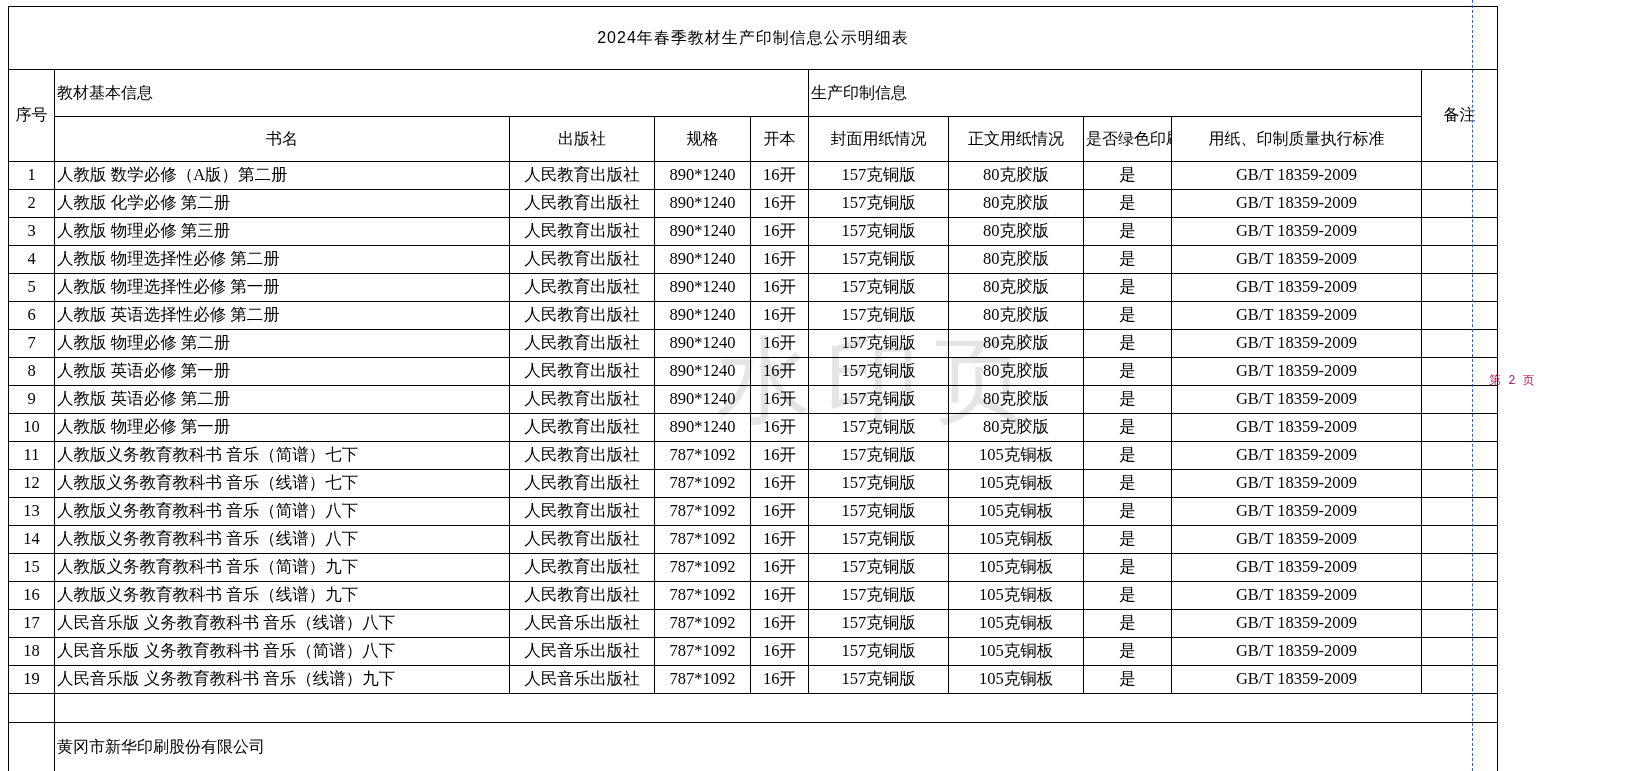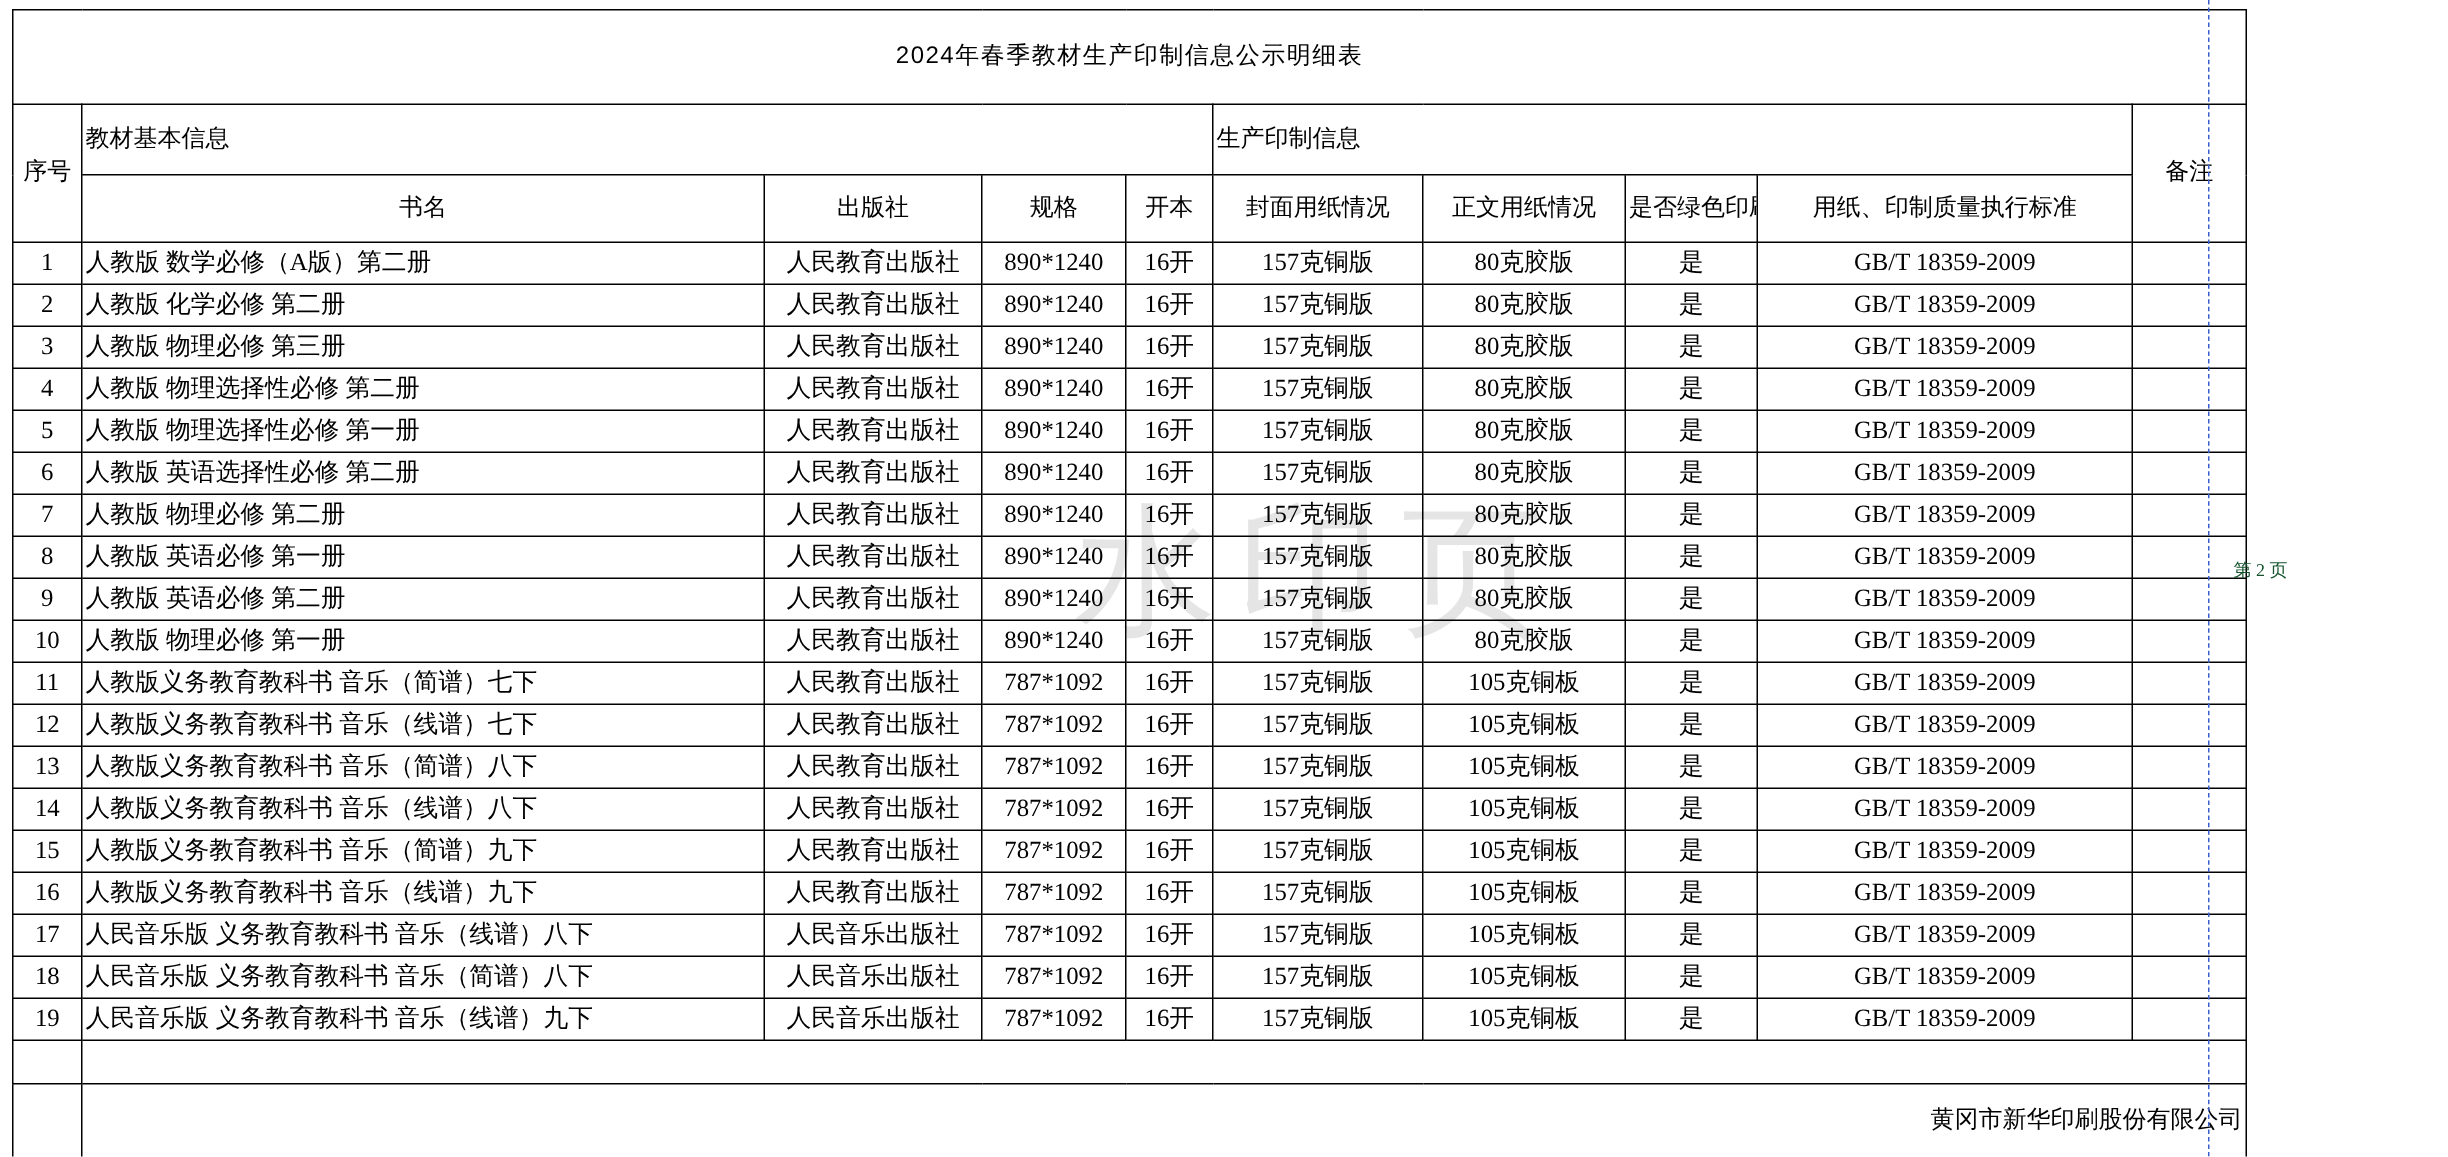--- a/index.html
+++ b/index.html
@@ -76,21 +76,21 @@
     font-size: 18px;
   }
   .remark-head {
     text-align: center;
     font-size: 18px;
   }
   td.c { text-align: center; }
   td.l { text-align: left; padding-left: 4px; }
   tr.data td { height: 25px; font-size: 16.5px; }
   .footer-cell {
-    text-align: right;
+    text-align: left;
     font-size: 18px;
     height: 47px;
     vertical-align: bottom;
     padding-bottom: 6px;
   }
   .blank-row td { height: 26px; border-top: 1px solid #000; }
   
   .watermark {
     position: absolute;
     left: 716px;
@@ -101,22 +101,22 @@
     letter-spacing: 14px;
     pointer-events: none;
     user-select: none;
     white-space: nowrap;
   }
   .page-num {
     position: absolute;
     left: 1489px;
     top: 372px;
     font-size: 12px;
-    color: #14532d;
-    font-family: Liberation Serif, serif;
+    color: #be185d;
+    font-family: Liberation Mono, monospace;
     white-space: nowrap;
   }
 </style>
 </head>
 <body>
 
 <div class="page">
 
   <table class="sheet">
     <colgroup>

